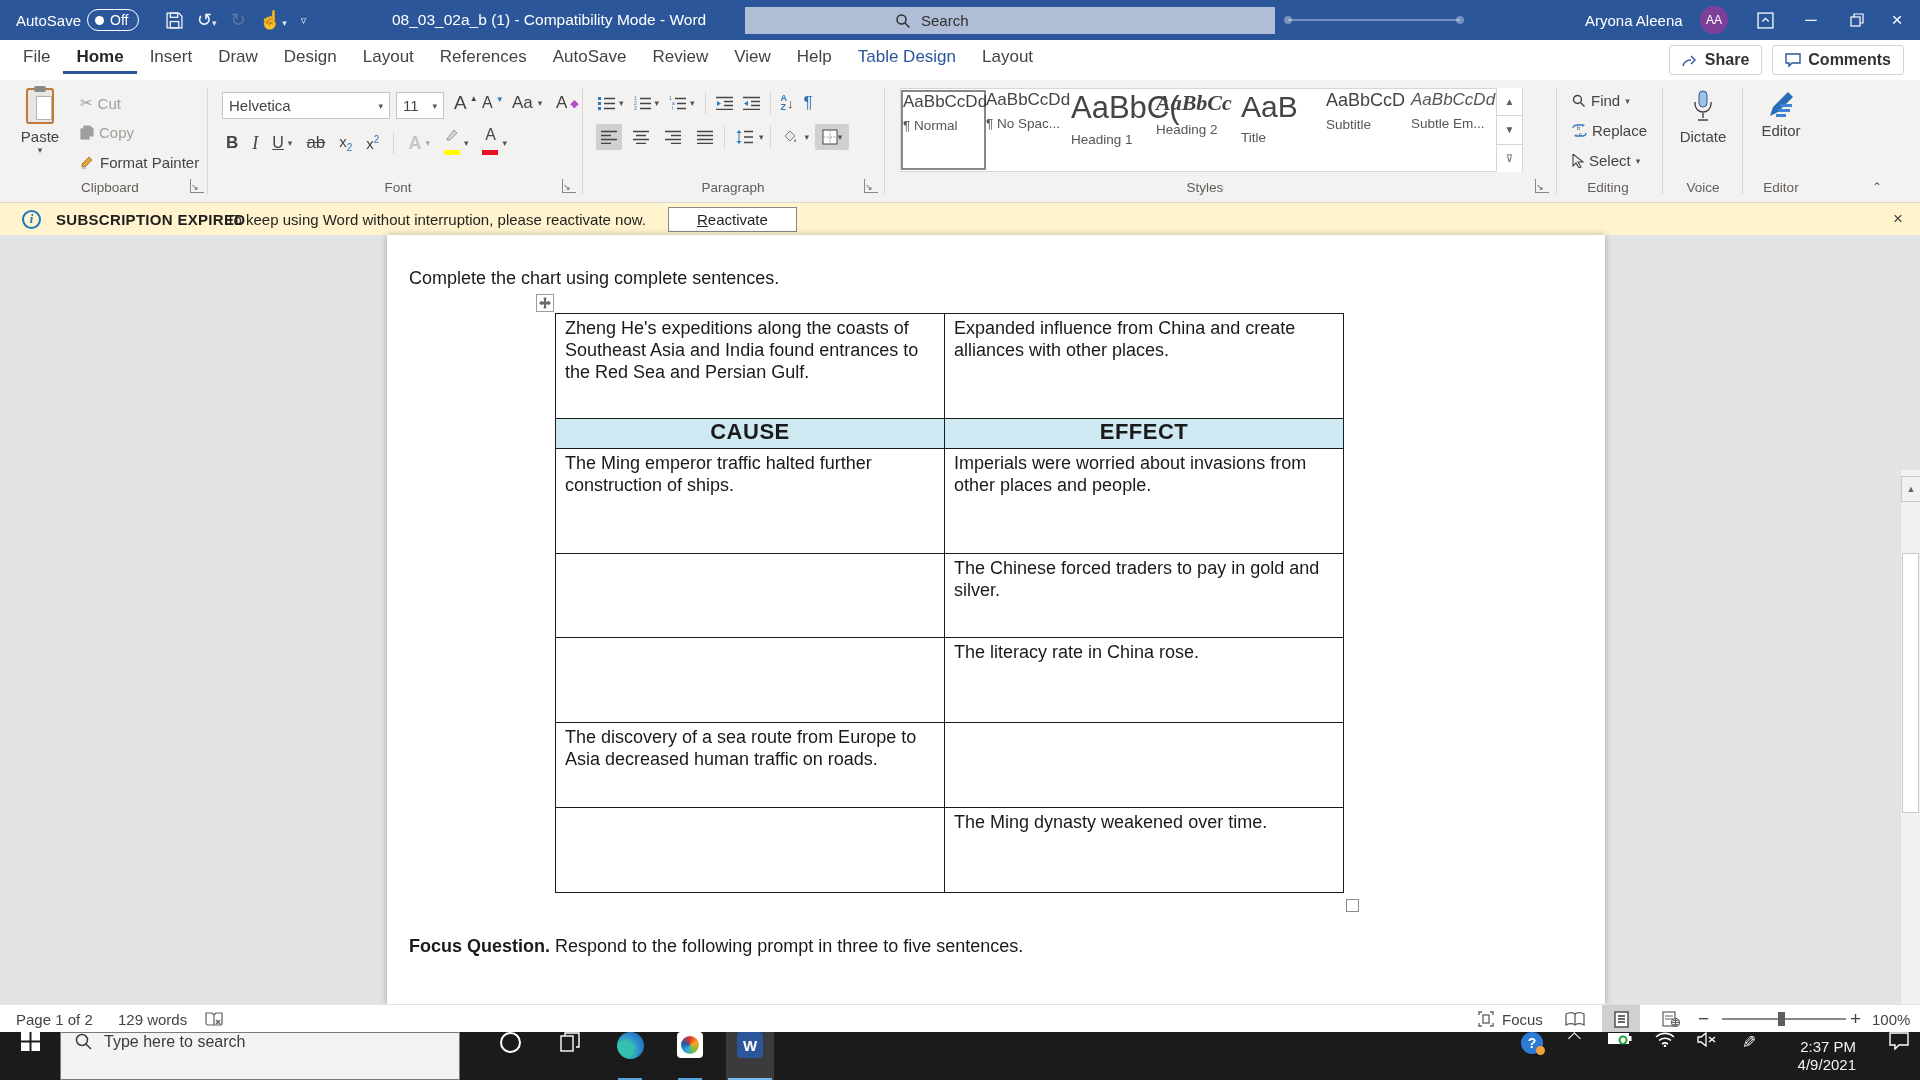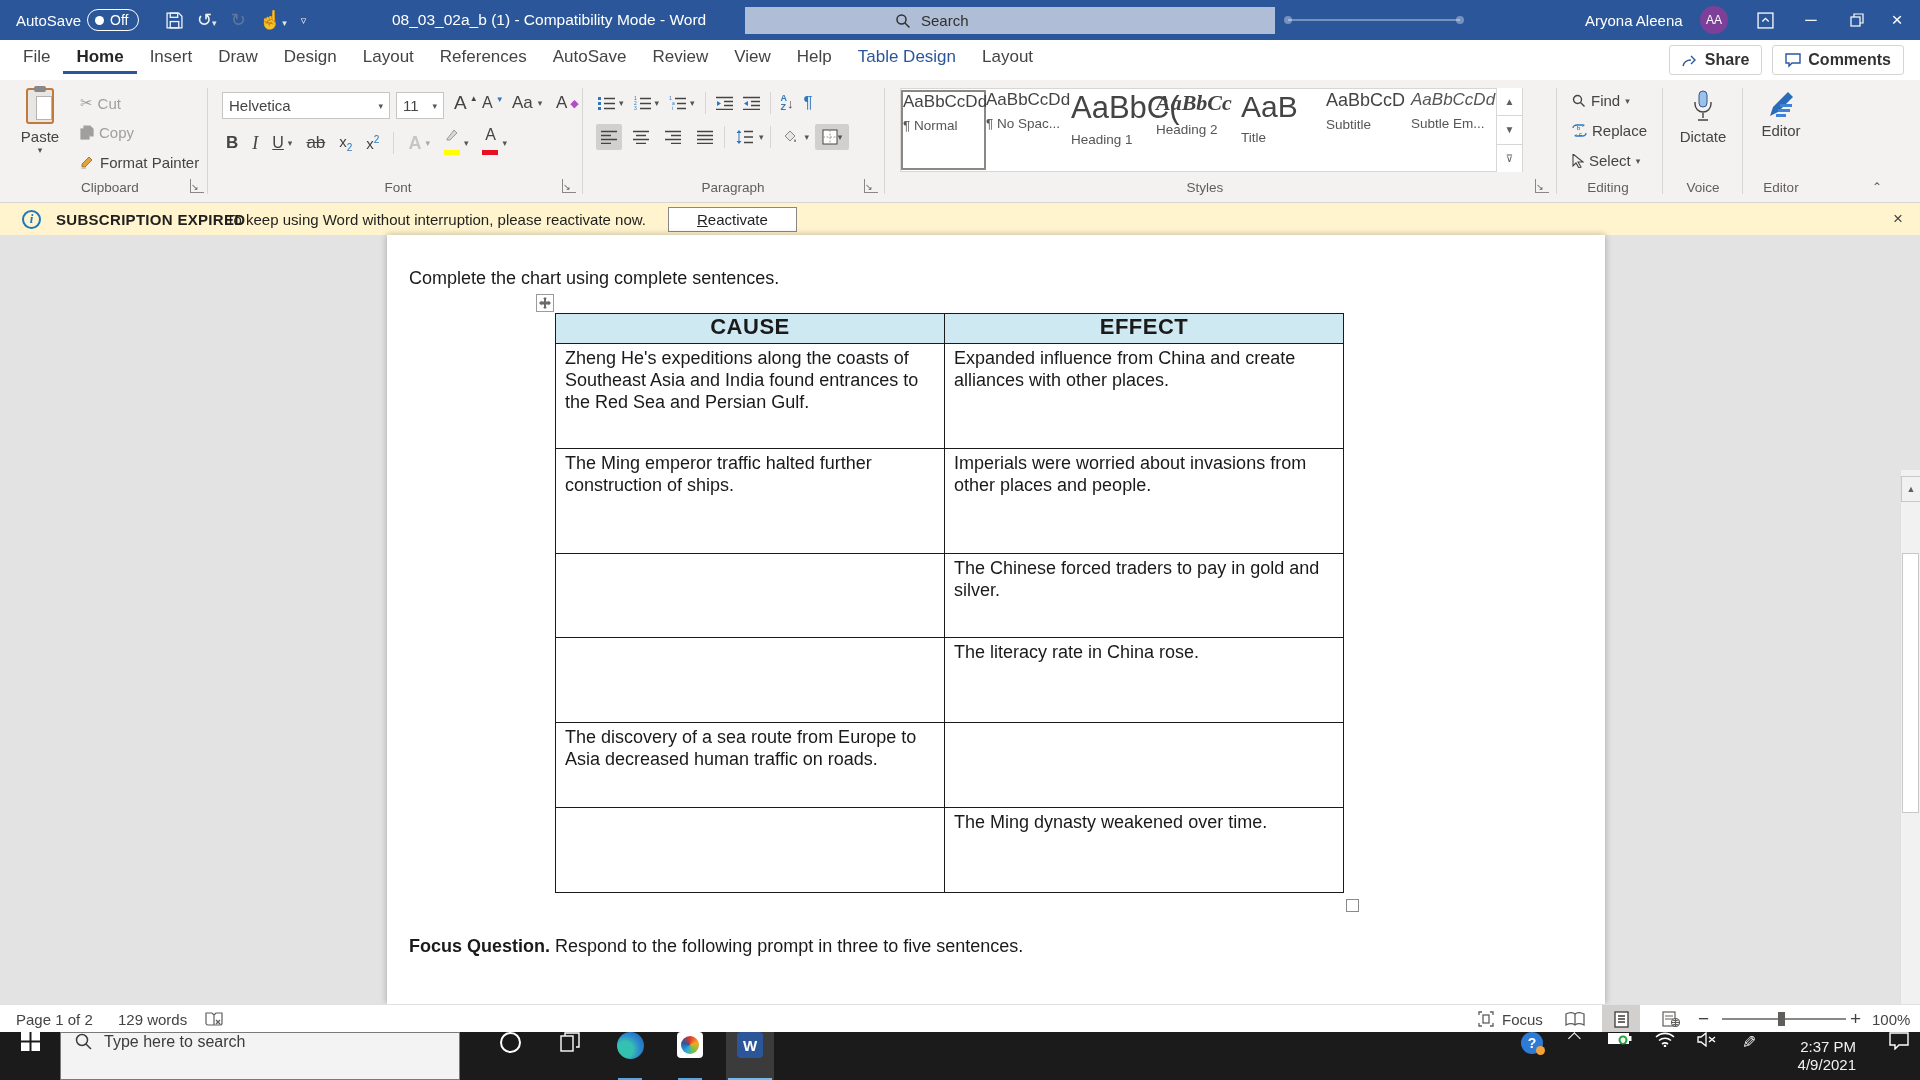--- a/index.html
+++ b/index.html
@@ -504,27 +504,27 @@
             <path d="M6 0l2 2H7v2.5h2.5V3.5L12 6l-2.5 2.5V7.5H7V10h1L6 12l-2-2h1V7.5H2.5v1L0 6l2.5-2.5v1H5V2H4z"></path>
           </svg>
       </div>
 
       <table class="ctable">
         <colgroup>
             <col style="width:389px">
             <col style="width:399px">
           </colgroup>
         <tbody>
-            <tr style="height:30px">
+            <tr style="height:105px">
+          <td>Zheng He's expeditions along the coasts of Southeast Asia and India found entrances to the Red Sea and Persian Gulf.</td>
+          <td>Expanded influence from China and create alliances with other places.</td>
+        </tr>
+        <tr style="height:30px">
           <th>CAUSE</th>
           <th>EFFECT</th>
-        </tr>
-        <tr style="height:105px">
-          <td>Zheng He's expeditions along the coasts of Southeast Asia and India found entrances to the Red Sea and Persian Gulf.</td>
-          <td>Expanded influence from China and create alliances with other places.</td>
         </tr>
         <tr style="height:105px">
           <td>The Ming emperor traffic halted further construction of ships.</td>
           <td>Imperials were worried about invasions from other places and people.</td>
         </tr>
         <tr style="height:84px">
           <td></td>
           <td>The Chinese forced traders to pay in gold and silver.</td>
         </tr>
         <tr style="height:85px">

